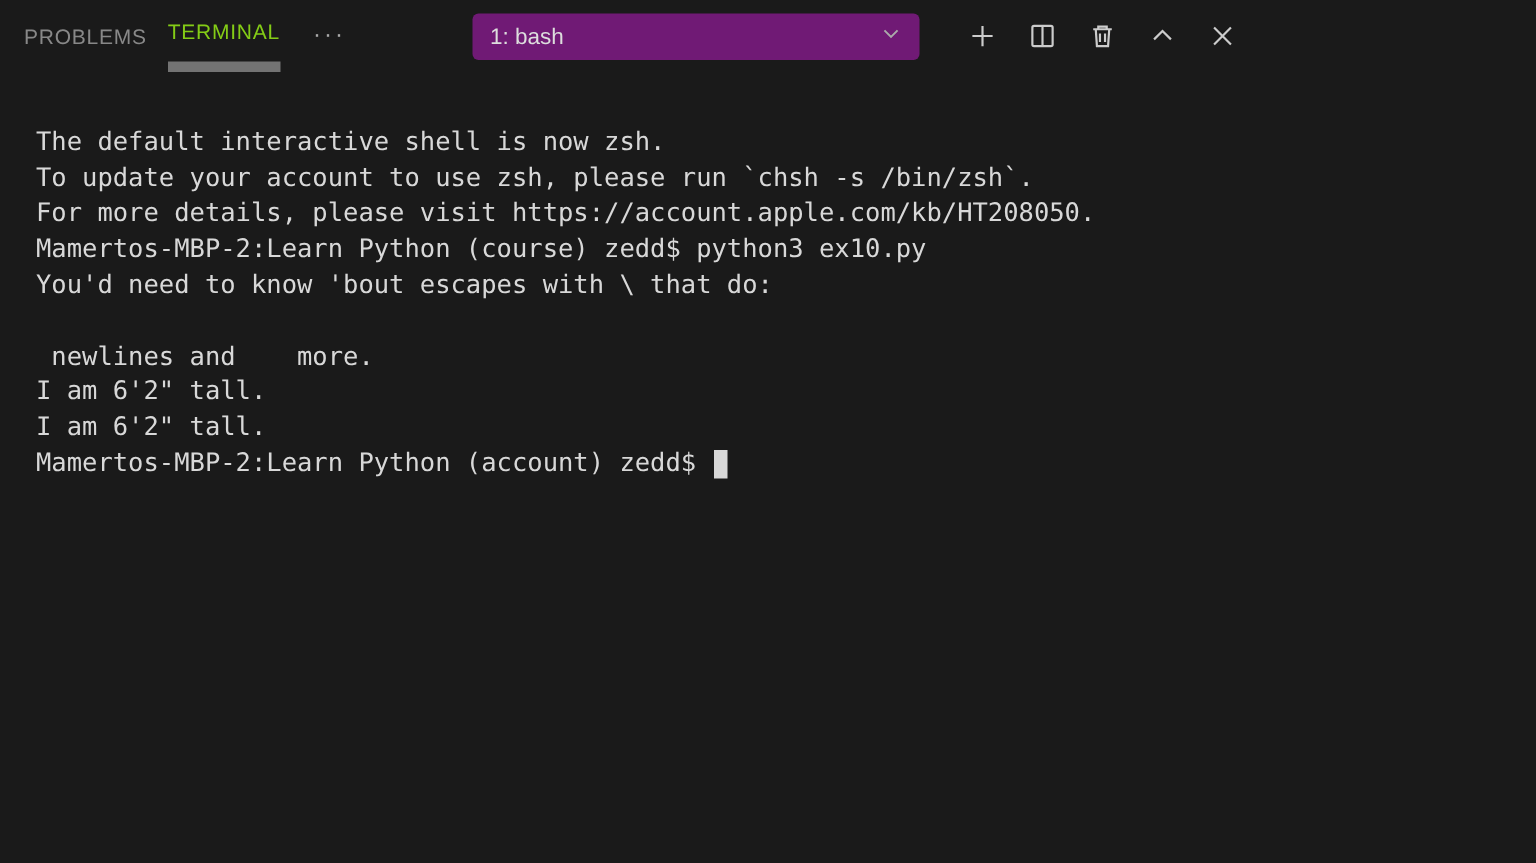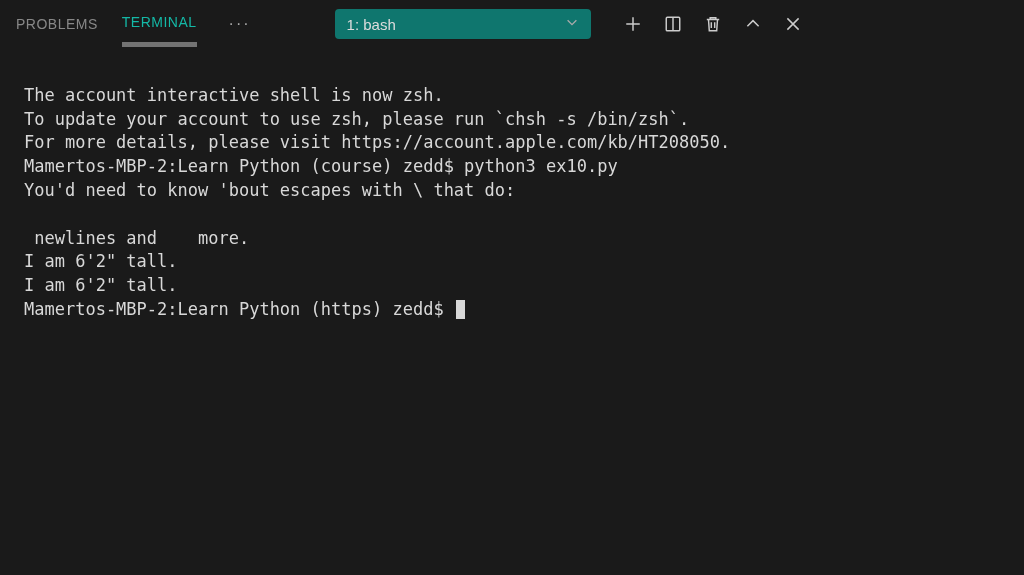--- a/index.html
+++ b/index.html
@@ -17,52 +17,52 @@
     }
     .panel-header {
       display: flex;
       align-items: center;
       height: 48px;
       padding: 0 16px;
       gap: 8px;
     }
     .tabs {
       display: flex;
-      gap: 24px;
+      gap: 14px;
       align-items: center;
     }
     .tab {
       font-size: 14px;
       letter-spacing: 0.5px;
       color: #888;
       padding: 12px 0;
       cursor: pointer;
     }
     .tab.active {
-      color: #14b8a6;
-      border-bottom: 5px solid #737373;
+      color: #84cc16;
+      border-bottom: 7px solid #737373;
     }
     .tab-overflow {
       color: #aaa;
       font-size: 16px;
       letter-spacing: 2px;
       padding: 0 8px;
       cursor: pointer;
     }
     .spacer {
       flex: 0 0 60px;
     }
     .dropdown {
-      background: #0f766e;
+      background: #701a75;
       border-radius: 4px;
       padding: 6px 12px;
       display: flex;
       align-items: center;
       justify-content: space-between;
-      width: 256px;
+      width: 298px;
       cursor: pointer;
     }
     .dropdown-label {
       color: #ddd;
       font-size: 15px;
     }
     .dropdown-chevron {
       color: #aaa;
     }
     .toolbar {
@@ -143,22 +143,22 @@
     </div>
     <div class="toolbar-icon">
       <svg viewBox="0 0 16 16" fill="none" stroke="currentColor" stroke-width="1.3">
           <path d="M3 3l10 10M13 3L3 13"></path>
         </svg>
     </div>
   </div>
 </div>
 
 <div class="terminal-body"><span></span>
-<span>The account interactive shell is now zsh.</span>
+<span>The default interactive shell is now zsh.</span>
 <span>To update your account to use zsh, please run `chsh -s /bin/zsh`.</span>
 <span>For more details, please visit https://account.apple.com/kb/HT208050.</span>
 <span>Mamertos-MBP-2:Learn Python (course) zedd$ python3 ex10.py</span>
 <span>You'd need to know 'bout escapes with \ that do:</span>
 <span></span>
 <span> newlines and 	 more.</span>
 <span>I am 6'2" tall.</span>
 <span>I am 6'2" tall.</span>
-<span>Mamertos-MBP-2:Learn Python (https) zedd$ </span><span class="cursor"></span></div>
+<span>Mamertos-MBP-2:Learn Python (account) zedd$ </span><span class="cursor"></span></div>
 
 </body></html>

